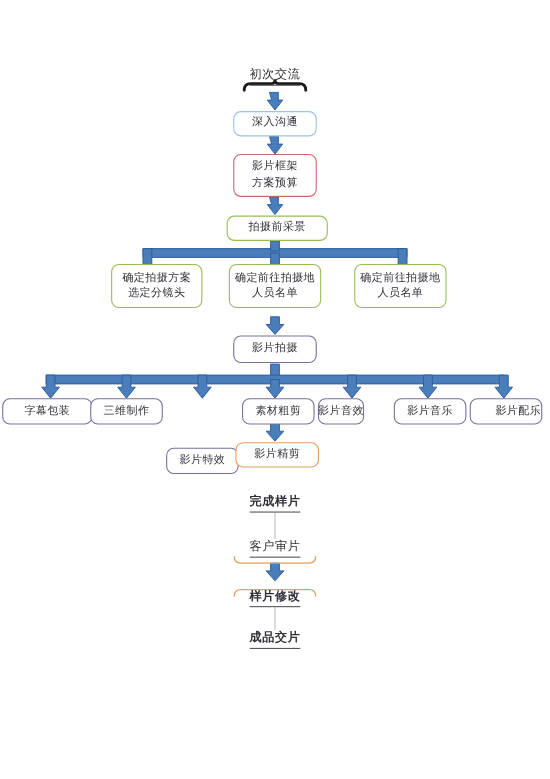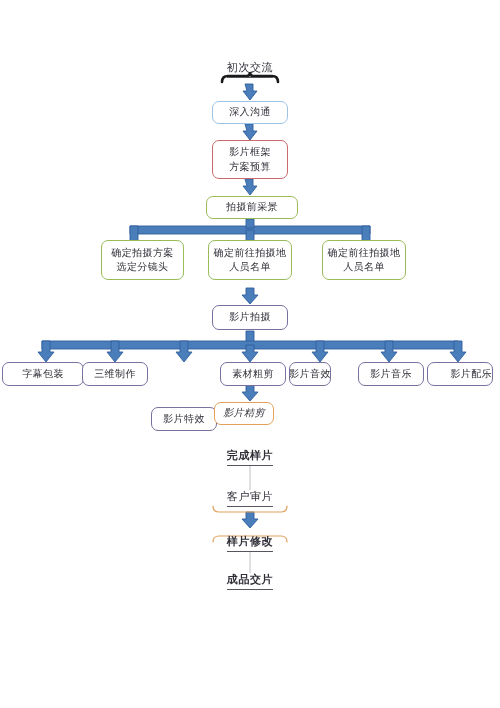--- a/index.html
+++ b/index.html
@@ -185,21 +185,21 @@
   <div class="node bracket purple" style="left:289px; top:362px; width:42px; height:24px;">
     <span class="line">影片音效</span>
   </div>
   <div class="node bracket purple" style="left:358px; top:362px; width:66px; height:24px;">
     <span class="line">影片音乐</span>
   </div>
   <div class="node bracket purple" style="left:427px; top:362px; width:66px; height:24px;align-items:flex-end;">
     <span class="line">影片配乐</span>
   </div>
 
-  <div class="node bracket orange" style="left:214px; top:402px; width:60px; height:23px;font-style:italic;">
+  <div class="node bracket orange" style="left:214px; top:402px; width:76px; height:23px;">
     <span class="line">影片精剪</span>
   </div>
 
   <div class="plainlabel bold" style="left:210px; top:448px; width:80px;">
     <span class="txt">完成样片</span>
   </div>
 
   <div class="plainlabel" style="left:210px; top:489px; width:80px;">
     <span class="txt">客户审片</span>
   </div>

